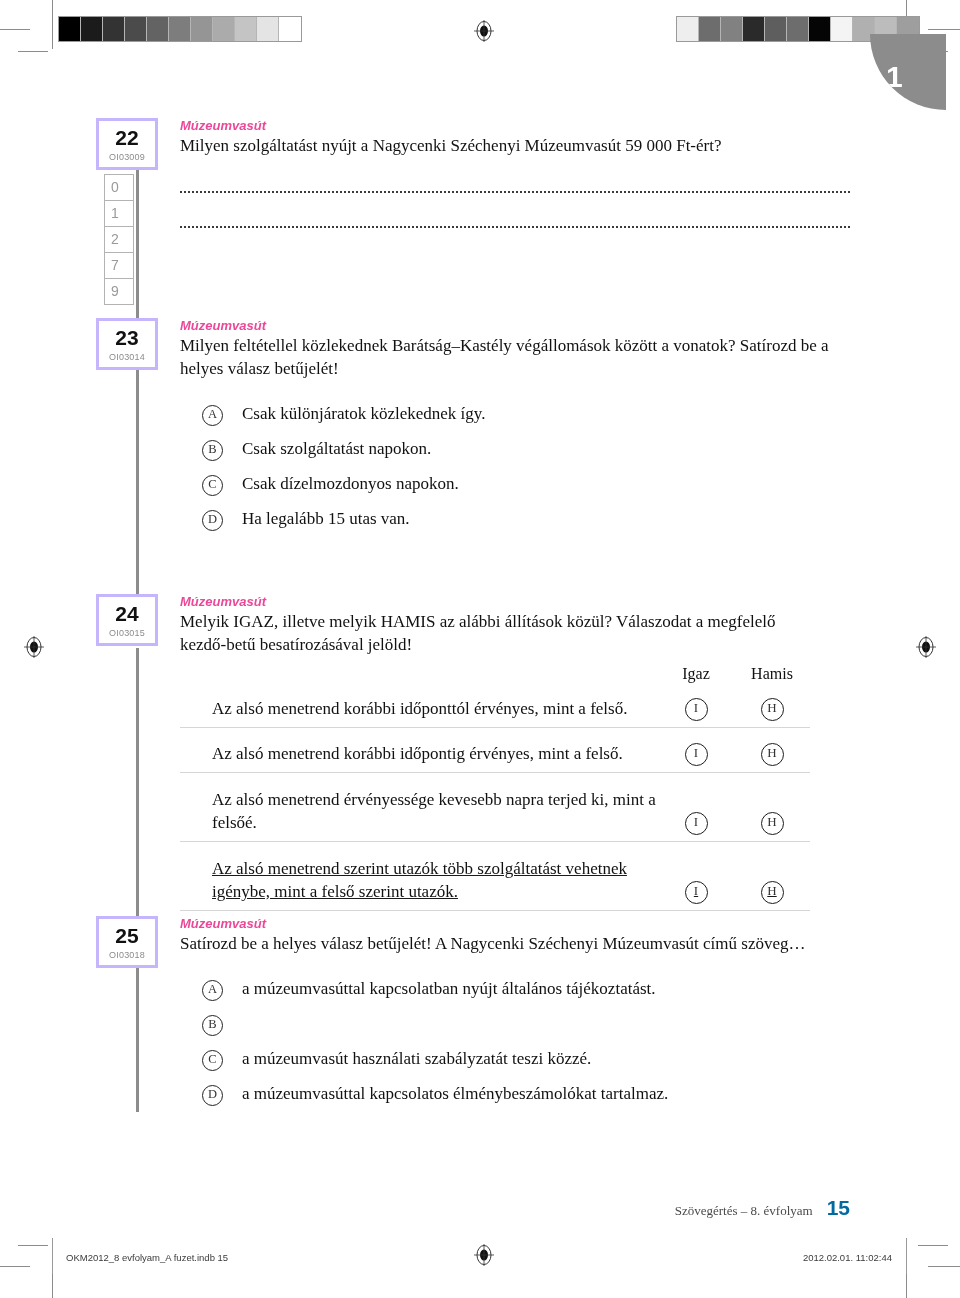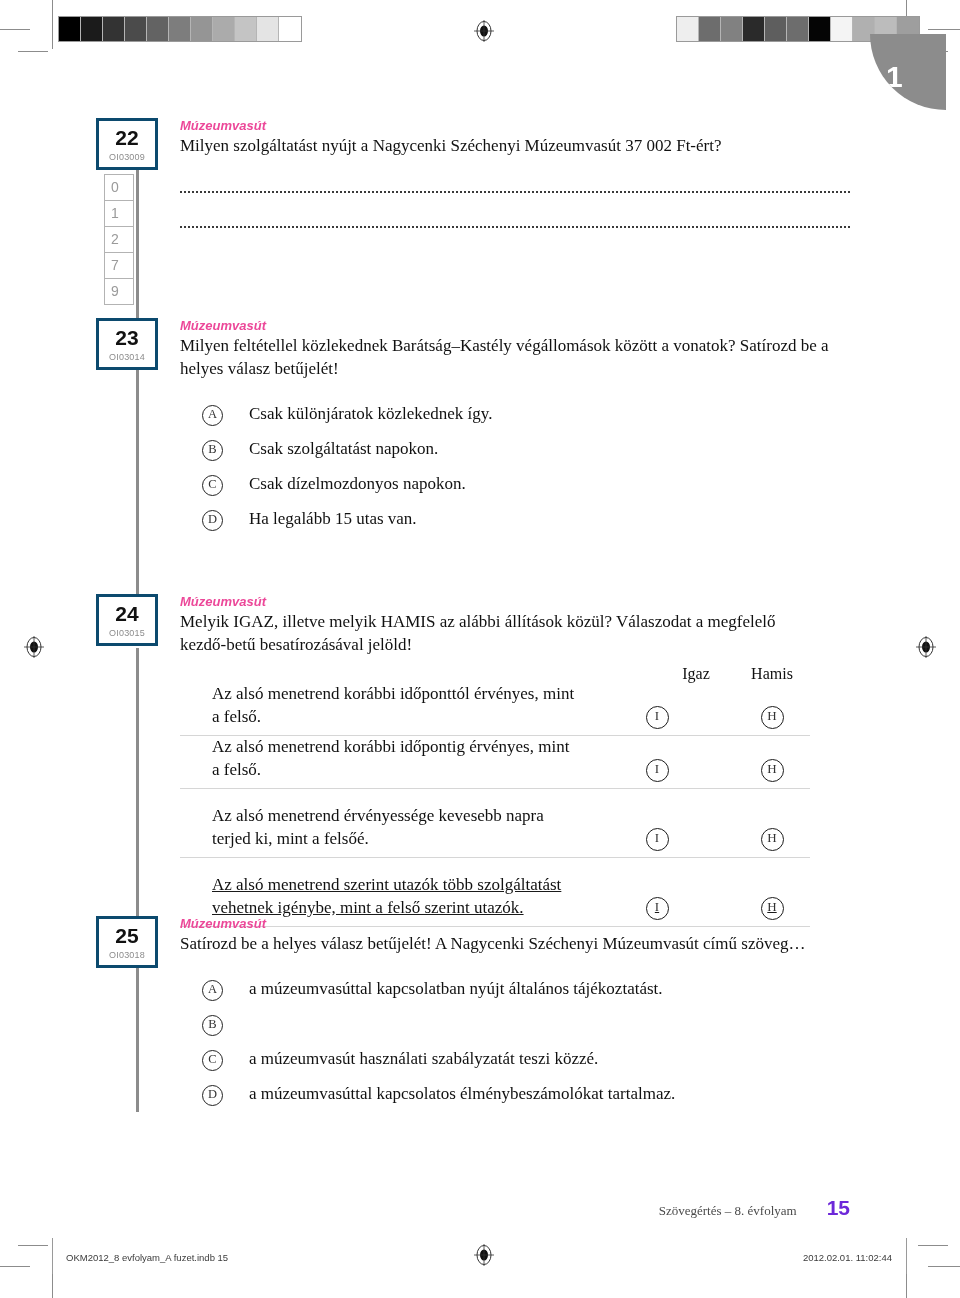--- a/index.html
+++ b/index.html
@@ -84,21 +84,21 @@
     left: 96px;
     right: 110px;
   }
 
   .item-numbox {
     position: absolute;
     left: 0;
     top: 0;
     width: 62px;
     height: 52px;
-    border: 3px solid #0c4a6e;
+    border: 3px solid #c4b5fd;
     background: #ffffff;
     box-sizing: border-box;
     text-align: center;
     z-index: 3;
   }
   .item-numbox .n {
     font-family: "Liberation Sans", sans-serif;
     font-weight: bold;
     font-size: 21px;
     line-height: 1;
@@ -177,21 +177,21 @@
     border: 1.4px solid #222222;
     border-radius: 50%;
     text-align: center;
     line-height: 17px;
     font-family: "Liberation Serif", serif;
     font-size: 12.5px;
     color: #333333;
     margin-top: 2px;
   }
   .opt-text {
-    margin-left: 26px;
+    margin-left: 19px;
     font-family: "Liberation Serif", serif;
     font-size: 17px;
     line-height: 1.35;
     color: #111111;
   }
   .opt.indent .bubble { margin-left: 22px; }
 
   
   .tf-head {
     display: flex;
@@ -205,21 +205,20 @@
     width: 76px;
     text-align: center;
   }
   .tf-rows { margin-top: 0px; }
   .tf-row {
     display: flex;
     align-items: flex-end;
     border-bottom: 1px solid #d6d6d6;
     min-height: 38px;
     padding-bottom: 6px;
-    gap: 39px;
   }
   .tf-row .stmt {
     flex: 1 1 auto;
     padding-left: 32px;
     font-family: "Liberation Serif", serif;
     font-size: 17px;
     line-height: 1.35;
     color: #111111;
   }
   .tf-row .cell {
@@ -249,25 +248,25 @@
     display: flex;
     align-items: baseline;
     color: #4a4a4a;
   }
   .page-footer .label {
     font-family: "Liberation Serif", serif;
     font-size: 13px;
     color: #4a4a4a;
   }
   .page-footer .pageno {
-    margin-left: 30px;
+    margin-left: 14px;
     font-family: "Liberation Sans", sans-serif;
     font-weight: bold;
     font-size: 21px;
-    color: #6d28d9;
+    color: #0369a1;
   }
 
   .print-footer {
     position: absolute;
     top: 1252px;
     font-family: "Liberation Sans", sans-serif;
     font-size: 9.5px;
     color: #3b3b3b;
   }
   .print-footer.left { left: 66px; }
@@ -381,21 +380,21 @@
     <div class="digit-col">
       <div class="d">0</div>
       <div class="d">1</div>
       <div class="d">2</div>
       <div class="d">7</div>
       <div class="d">9</div>
     </div>
 
     <div class="item-body">
       <div class="topic">Múzeumvasút</div>
-      <div class="prompt">Milyen szolgáltatást nyújt a Nagycenki Széchenyi Múzeumvasút 37 002 Ft-ért?</div>
+      <div class="prompt">Milyen szolgáltatást nyújt a Nagycenki Széchenyi Múzeumvasút 59 000 Ft-ért?</div>
       <div class="dotline"></div>
       <div class="dotline"></div>
     </div>
   </div>
 
   <div class="item" style="top:318px;">
     <div class="item-numbox">
       <div class="n">23</div>
       <div class="code">OI03014</div>
     </div>

